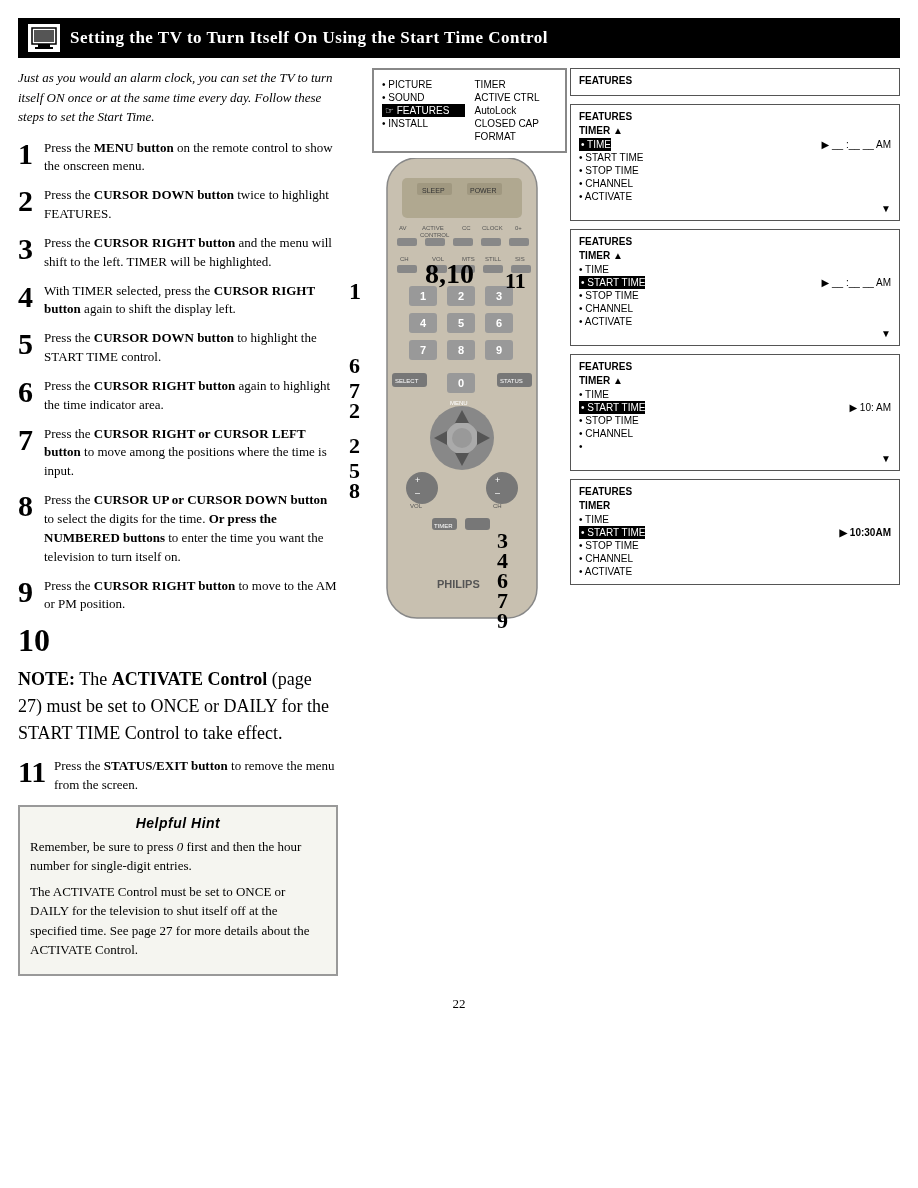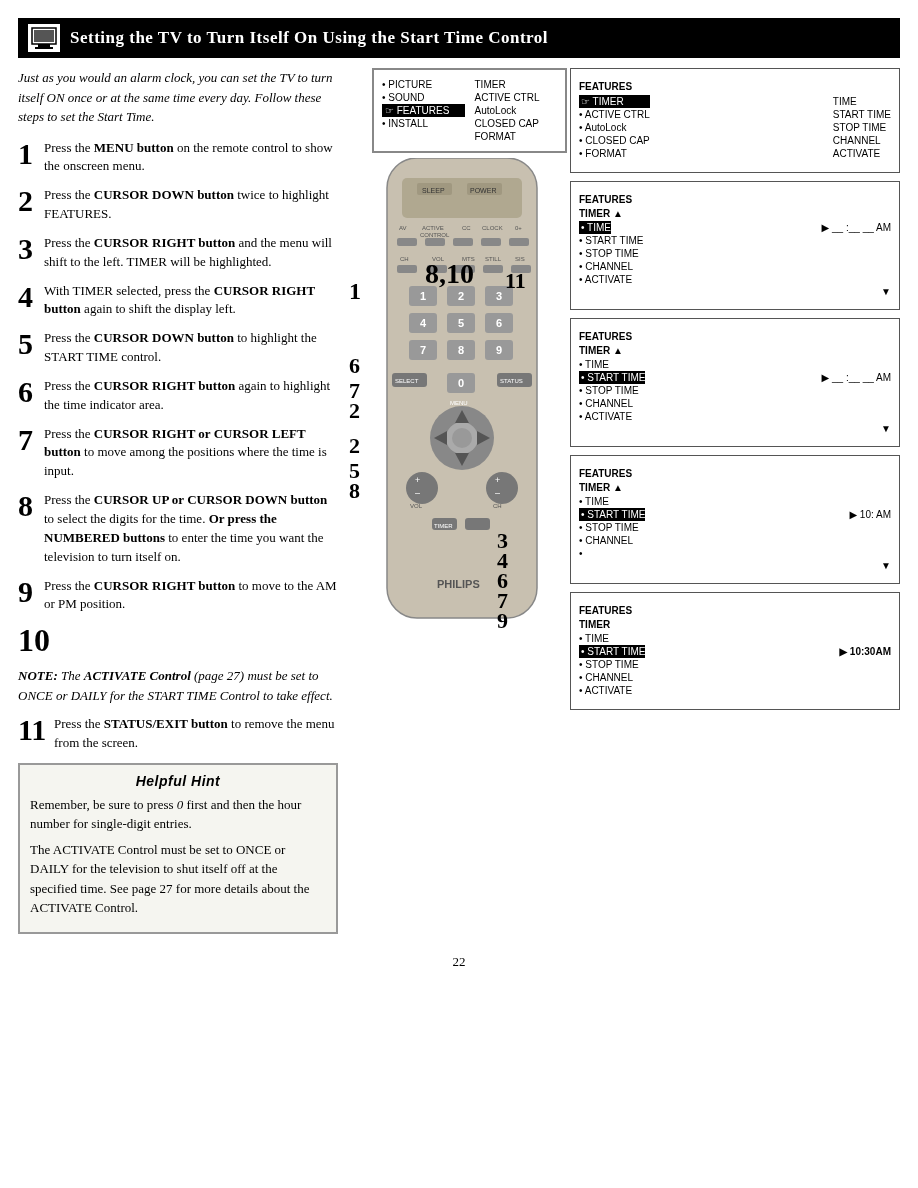--- a/index.html
+++ b/index.html
@@ -99,24 +99,23 @@
     }
 
     .step-number-11 {
       font-size: 30px;
       font-weight: bold;
       min-width: 22px;
       line-height: 1;
     }
 
     .note-text {
-      font-size: 13px;
+      font-size: 18px;
       line-height: 1.5;
       margin: 6px 0 10px 0;
-      font-style: italic;
     }
 
     .note-text strong {
       font-weight: bold;
     }
 
     
     .hint-box {
       border: 2px solid #999;
       padding: 8px 10px;
@@ -151,21 +150,21 @@
     .screens-col {
       display: flex;
       flex-direction: column;
       gap: 8px;
       flex: 1;
     }
 
     
     .screen-box {
       border: 1.5px solid #555;
-      padding: 12px 8px;
+      padding: 6px 8px;
       background: #fff;
       font-family: Arial, sans-serif;
       font-size: 10px;
       min-width: 160px;
     }
 
     .screen-box .screen-title {
       font-weight: bold;
       font-size: 10px;
       margin-bottom: 3px;
@@ -499,36 +498,20 @@
         <span class="step-label" style="top:410px; left:130px; font-size:22px;">6</span>
         <span class="step-label" style="top:430px; left:130px; font-size:22px;">7</span>
         <span class="step-label" style="top:450px; left:130px; font-size:22px;">9</span>
       </div>
     </div>
 
     <div class="screens-col">
 
       <div class="screen-box">
         <div class="screen-title">FEATURES</div>
-        <div class="screen-row">
-          <div>
-            <div class="screen-item selected">☞ TIMER</div>
-            <div class="screen-item">• ACTIVE CTRL</div>
-            <div class="screen-item">• AutoLock</div>
-            <div class="screen-item">• CLOSED CAP</div>
-            <div class="screen-item">• FORMAT</div>
-          </div>
-          <div style="margin-left:8px;">
-            <div class="screen-item">TIME</div>
-            <div class="screen-item">START TIME</div>
-            <div class="screen-item">STOP TIME</div>
-            <div class="screen-item">CHANNEL</div>
-            <div class="screen-item">ACTIVATE</div>
-          </div>
-        </div>
       </div>
 
       <div class="screen-box">
         <div class="screen-title">FEATURES</div>
         <div class="screen-subtitle">TIMER ▲</div>
         <div class="screen-row">
           <div class="screen-item selected">• TIME</div>
           <div class="screen-item" style="margin-left:4px;">▶ __ :__ __ AM</div>
         </div>
         <div class="screen-item">• START TIME</div>

